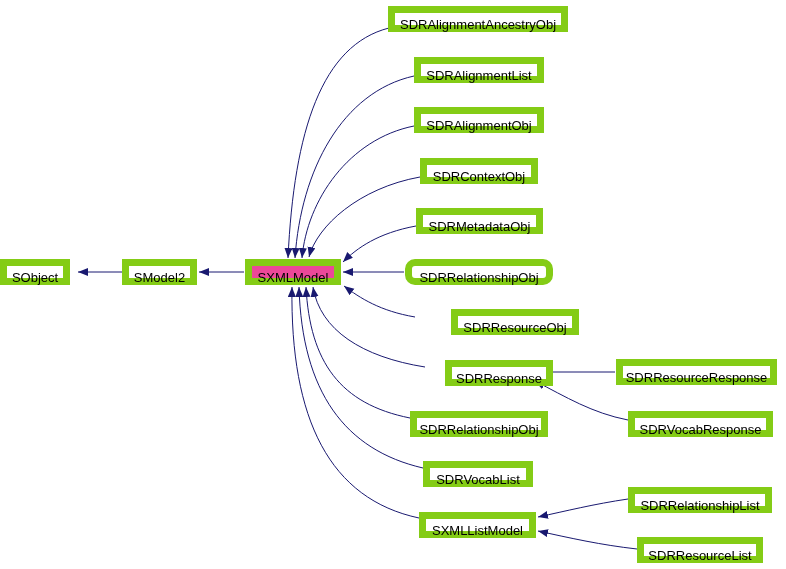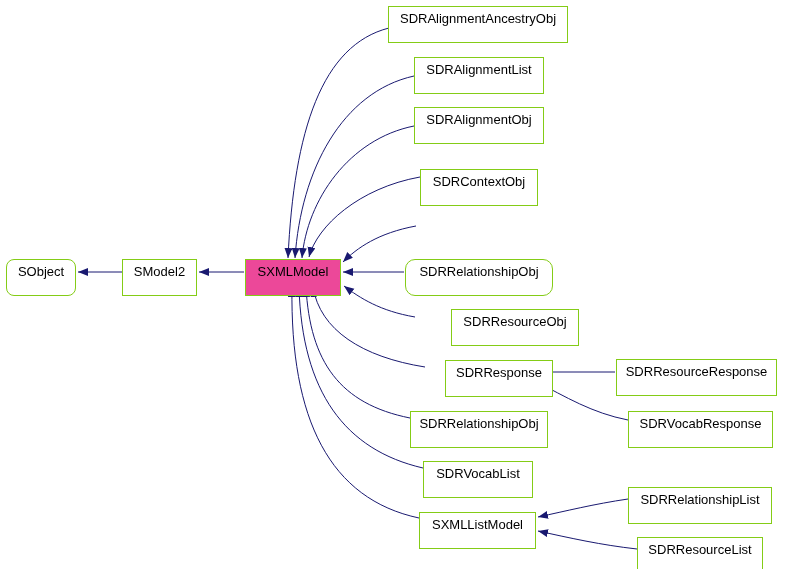--- a/index.html
+++ b/index.html
@@ -22,23 +22,23 @@
     width: 786px;
     height: 569px;
   }
   .edge {
     fill: none;
     stroke: #191970;
     stroke-width: 1;
   }
   .node {
     position: absolute;
-    height: 37px;
+    height: 26px;
     box-sizing: border-box;
-    border: 1px solid #84cc16;
+    border: 7px solid #84cc16;
     background: #ffffff;
     color: #000000;
     font-size: 13px;
     line-height: 24px;
     text-align: center;
     white-space: nowrap;
     cursor: pointer;
   }
   .node.current {
     background: #ec4899;
@@ -74,28 +74,29 @@
     <path class="edge" d="M 423 468 C 345 450, 302 392, 299 287" marker-end="url(#arrow)"></path>
     <path class="edge" d="M 419 518 C 330 499, 290 420, 292 287" marker-end="url(#arrow)"></path>
 
     <path class="edge" d="M 615 372 L 535 372" marker-end="url(#arrow)"></path>
     <path class="edge" d="M 628 420 C 592 413, 566 397, 535 381" marker-end="url(#arrow)"></path>
 
     <path class="edge" d="M 628 499 C 594 504, 566 511, 538 517" marker-end="url(#arrow)"></path>
     <path class="edge" d="M 637 549 C 601 545, 570 538, 538 531" marker-end="url(#arrow)"></path>
   </svg>
 
-  <div class="node" style="left:6px; top:259px; width:70px;border-radius:8px;">SObject</div>
+  <div class="node" style="left:0; top:259px; width:70px;">SObject</div>
   <div class="node" style="left:122px; top:259px; width:75px;">SModel2</div>
   <div class="node current" style="left:245px; top:259px; width:96px;">SXMLModel</div>
 
   <div class="node" style="left:388px; top:6px; width:180px;">SDRAlignmentAncestryObj</div>
   <div class="node" style="left:414px; top:57px; width:130px;">SDRAlignmentList</div>
   <div class="node" style="left:414px; top:107px; width:130px;">SDRAlignmentObj</div>
-  <div class="node" style="left:420px; top:158px; width:118px;margin-top:11px;">SDRContextObj</div>
+  <div class="node" style="left:420px; top:158px; width:118px;">SDRContextObj</div>
+  <div class="node" style="left:416px; top:208px; width:127px;">SDRMetadataObj</div>
   <div class="node" style="left:405px; top:259px; width:148px;border-radius:10px;">SDRRelationshipObj</div>
   <div class="node" style="left:415px; top:309px; width:128px;margin-left:36px;">SDRResourceObj</div>
   <div class="node" style="left:445px; top:360px; width:108px;">SDRResponse</div>
   <div class="node" style="left:410px; top:411px; width:138px;">SDRRelationshipObj</div>
   <div class="node" style="left:423px; top:461px; width:110px;">SDRVocabList</div>
   <div class="node" style="left:419px; top:512px; width:117px;text-align:center;">SXMLListModel</div>
 
   <div class="node" style="left:616px; top:359px; width:161px;">SDRResourceResponse</div>
   <div class="node" style="left:628px; top:411px; width:145px;">SDRVocabResponse</div>
 

